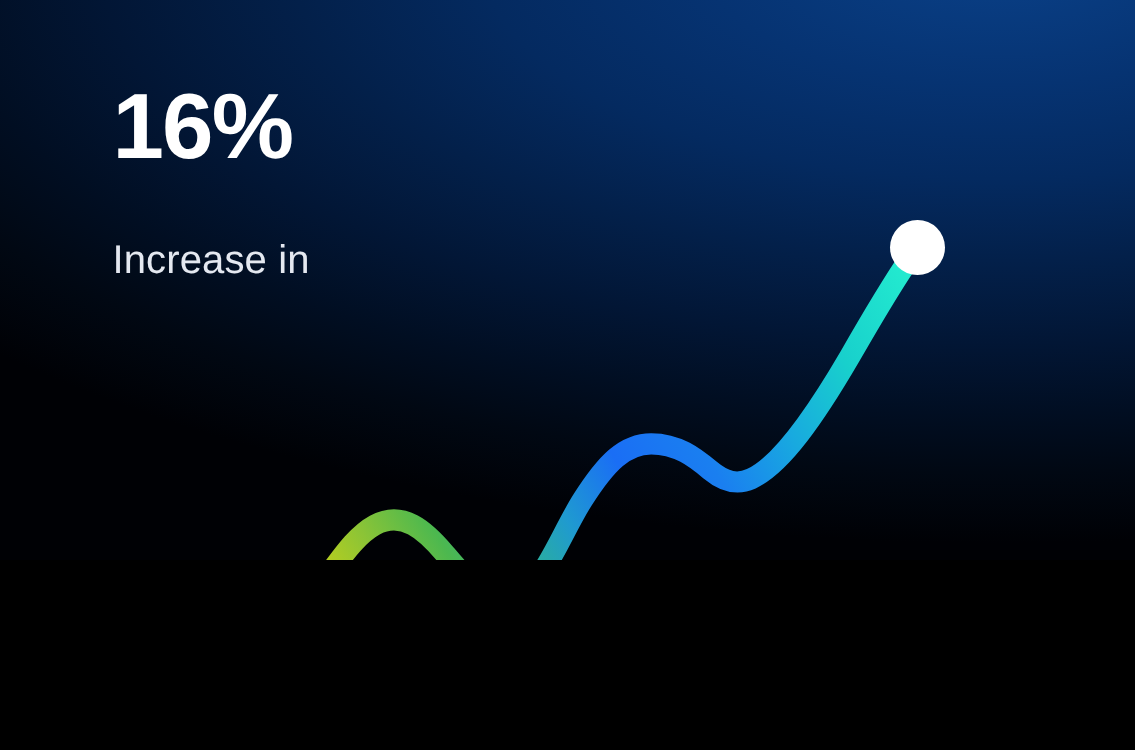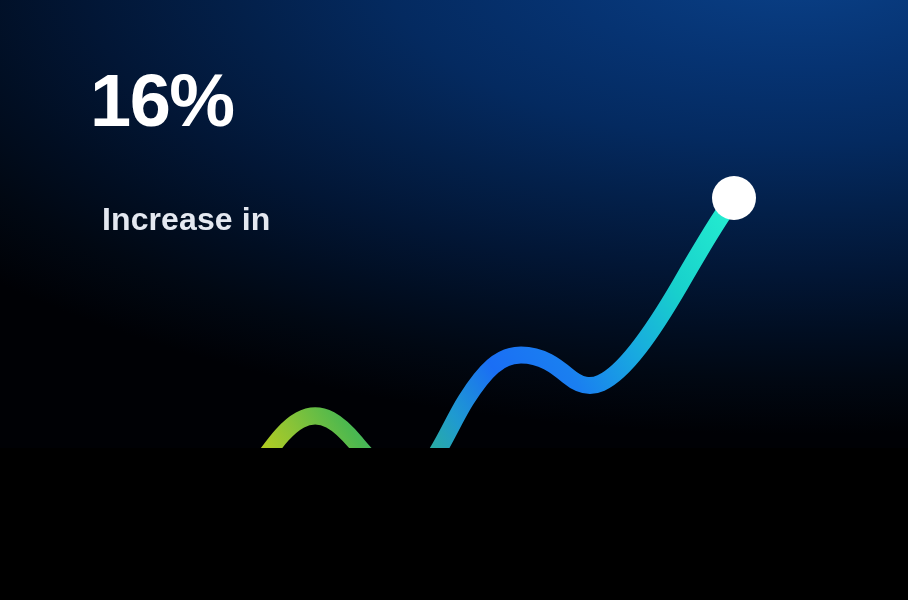--- a/index.html
+++ b/index.html
@@ -43,24 +43,24 @@
     margin: 0;
     font-size: 74px;
     font-weight: bold;
     line-height: 1.05;
     letter-spacing: -1.5px;
     color: #ffffff;
     white-space: nowrap;
   }
 
   .subtitle {
-    margin: 12px;
+    margin: 0;
     padding-top: 44px;
     font-size: 32px;
-    font-weight: 700;
+    font-weight: 400;
     line-height: 47px;
     letter-spacing: 0.1px;
     color: #e4e8f0;
   }
   .subtitle .sub-line {
     display: block;
     white-space: nowrap;
   }
 
   

